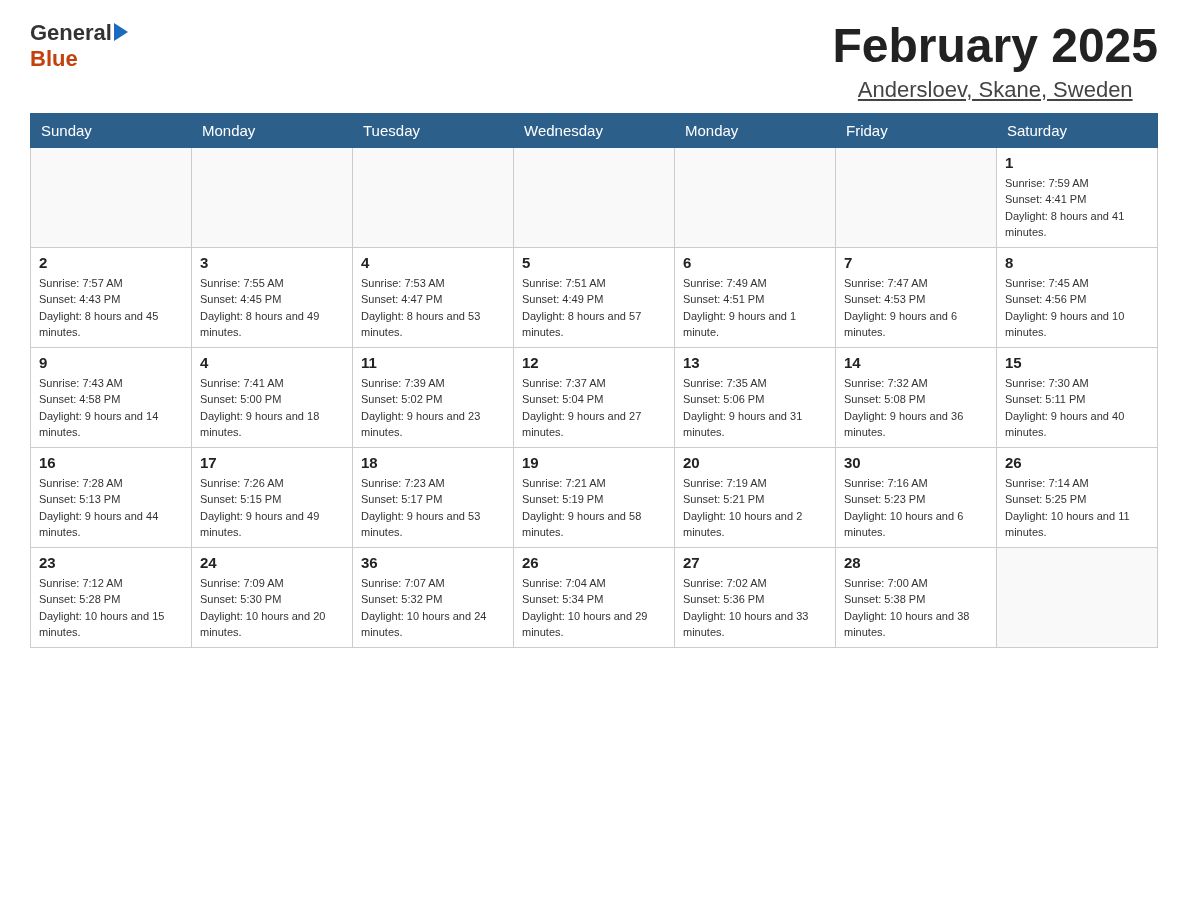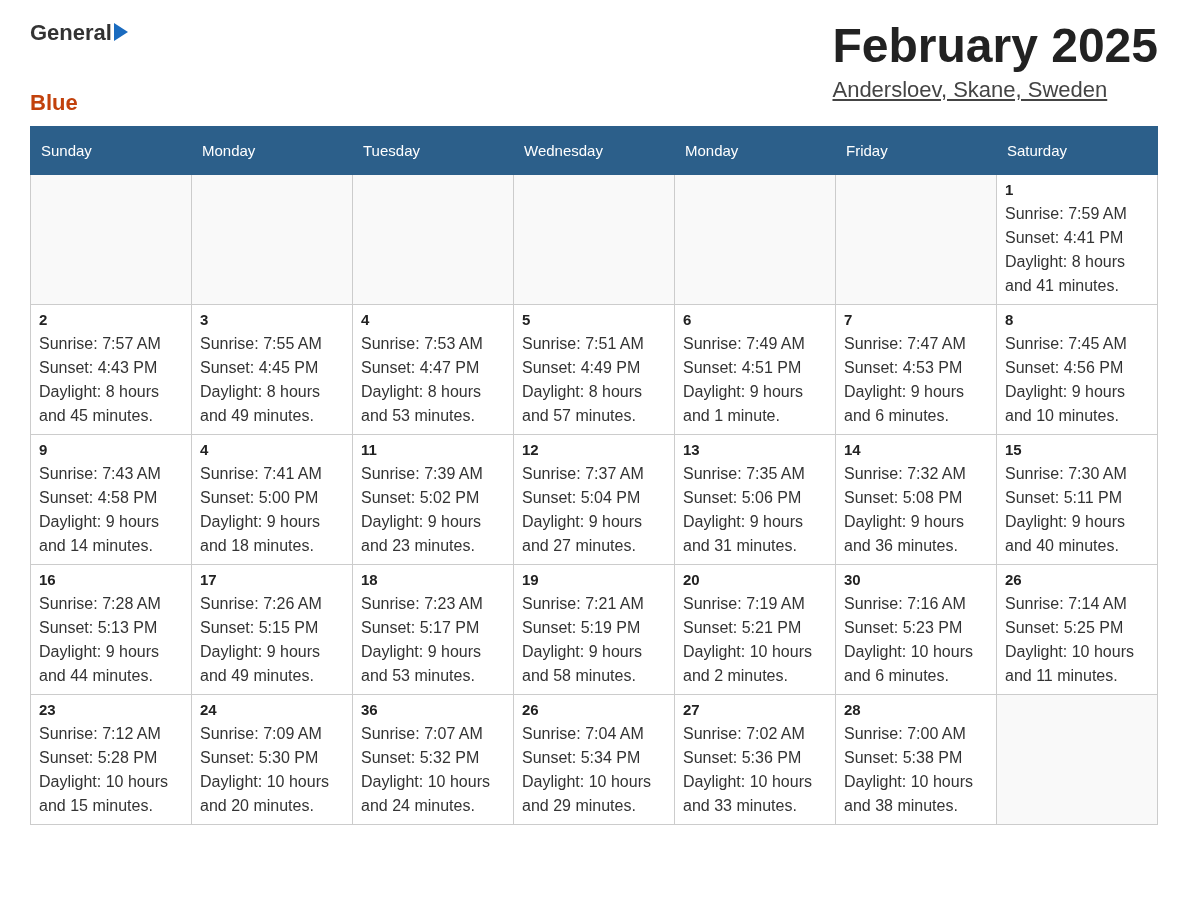--- a/index.html
+++ b/index.html
@@ -25,21 +25,21 @@
       font-size: 22px;
       font-weight: bold;
       color: #333;
     }
     .logo-text-blue {
       font-size: 22px;
       font-weight: bold;
       color: #c2410c;
     }
     .title-area {
-      text-align: left;
+      text-align: center;
     }
     .month-title {
       font-size: 48px;
       font-weight: bold;
       color: #222;
       line-height: 1.1;
     }
     .location-title {
       font-size: 22px;
       color: #444;
@@ -49,21 +49,21 @@
     .calendar {
       width: 100%;
       border-collapse: collapse;
       margin-top: 10px;
     }
     .calendar thead tr th {
       background-color: #2c5f8a;
       color: #fff;
       font-size: 15px;
       font-weight: normal;
-      padding: 15px 10px;
+      padding: 8px 10px;
       text-align: left;
       border: 1px solid #2c5f8a;
     }
     .calendar tbody tr td {
       vertical-align: top;
       padding: 6px 8px;
       border: 1px solid #ccc;
       font-size: 12px;
       color: #333;
       min-height: 90px;
@@ -74,33 +74,32 @@
       background: #f9f9f9;
     }
     .day-number {
       font-size: 15px;
       font-weight: bold;
       color: #222;
       display: block;
       margin-bottom: 4px;
     }
     .day-info {
-      font-size: 16px;
+      font-size: 11px;
       color: #333;
       line-height: 1.5;
     }
     .row-divider td {
       border-top: 2px solid #2c5f8a;
     }
     .logo-icon {
       display: flex;
       flex-direction: column;
       align-items: flex-start;
       margin-right: 0;
-      gap: 44px;
     }
     .logo-wrap {
       display: flex;
       align-items: center;
     }
     .triangle-right {
       display: inline-block;
       width: 0;
       height: 0;
       border-top: 9px solid transparent;

